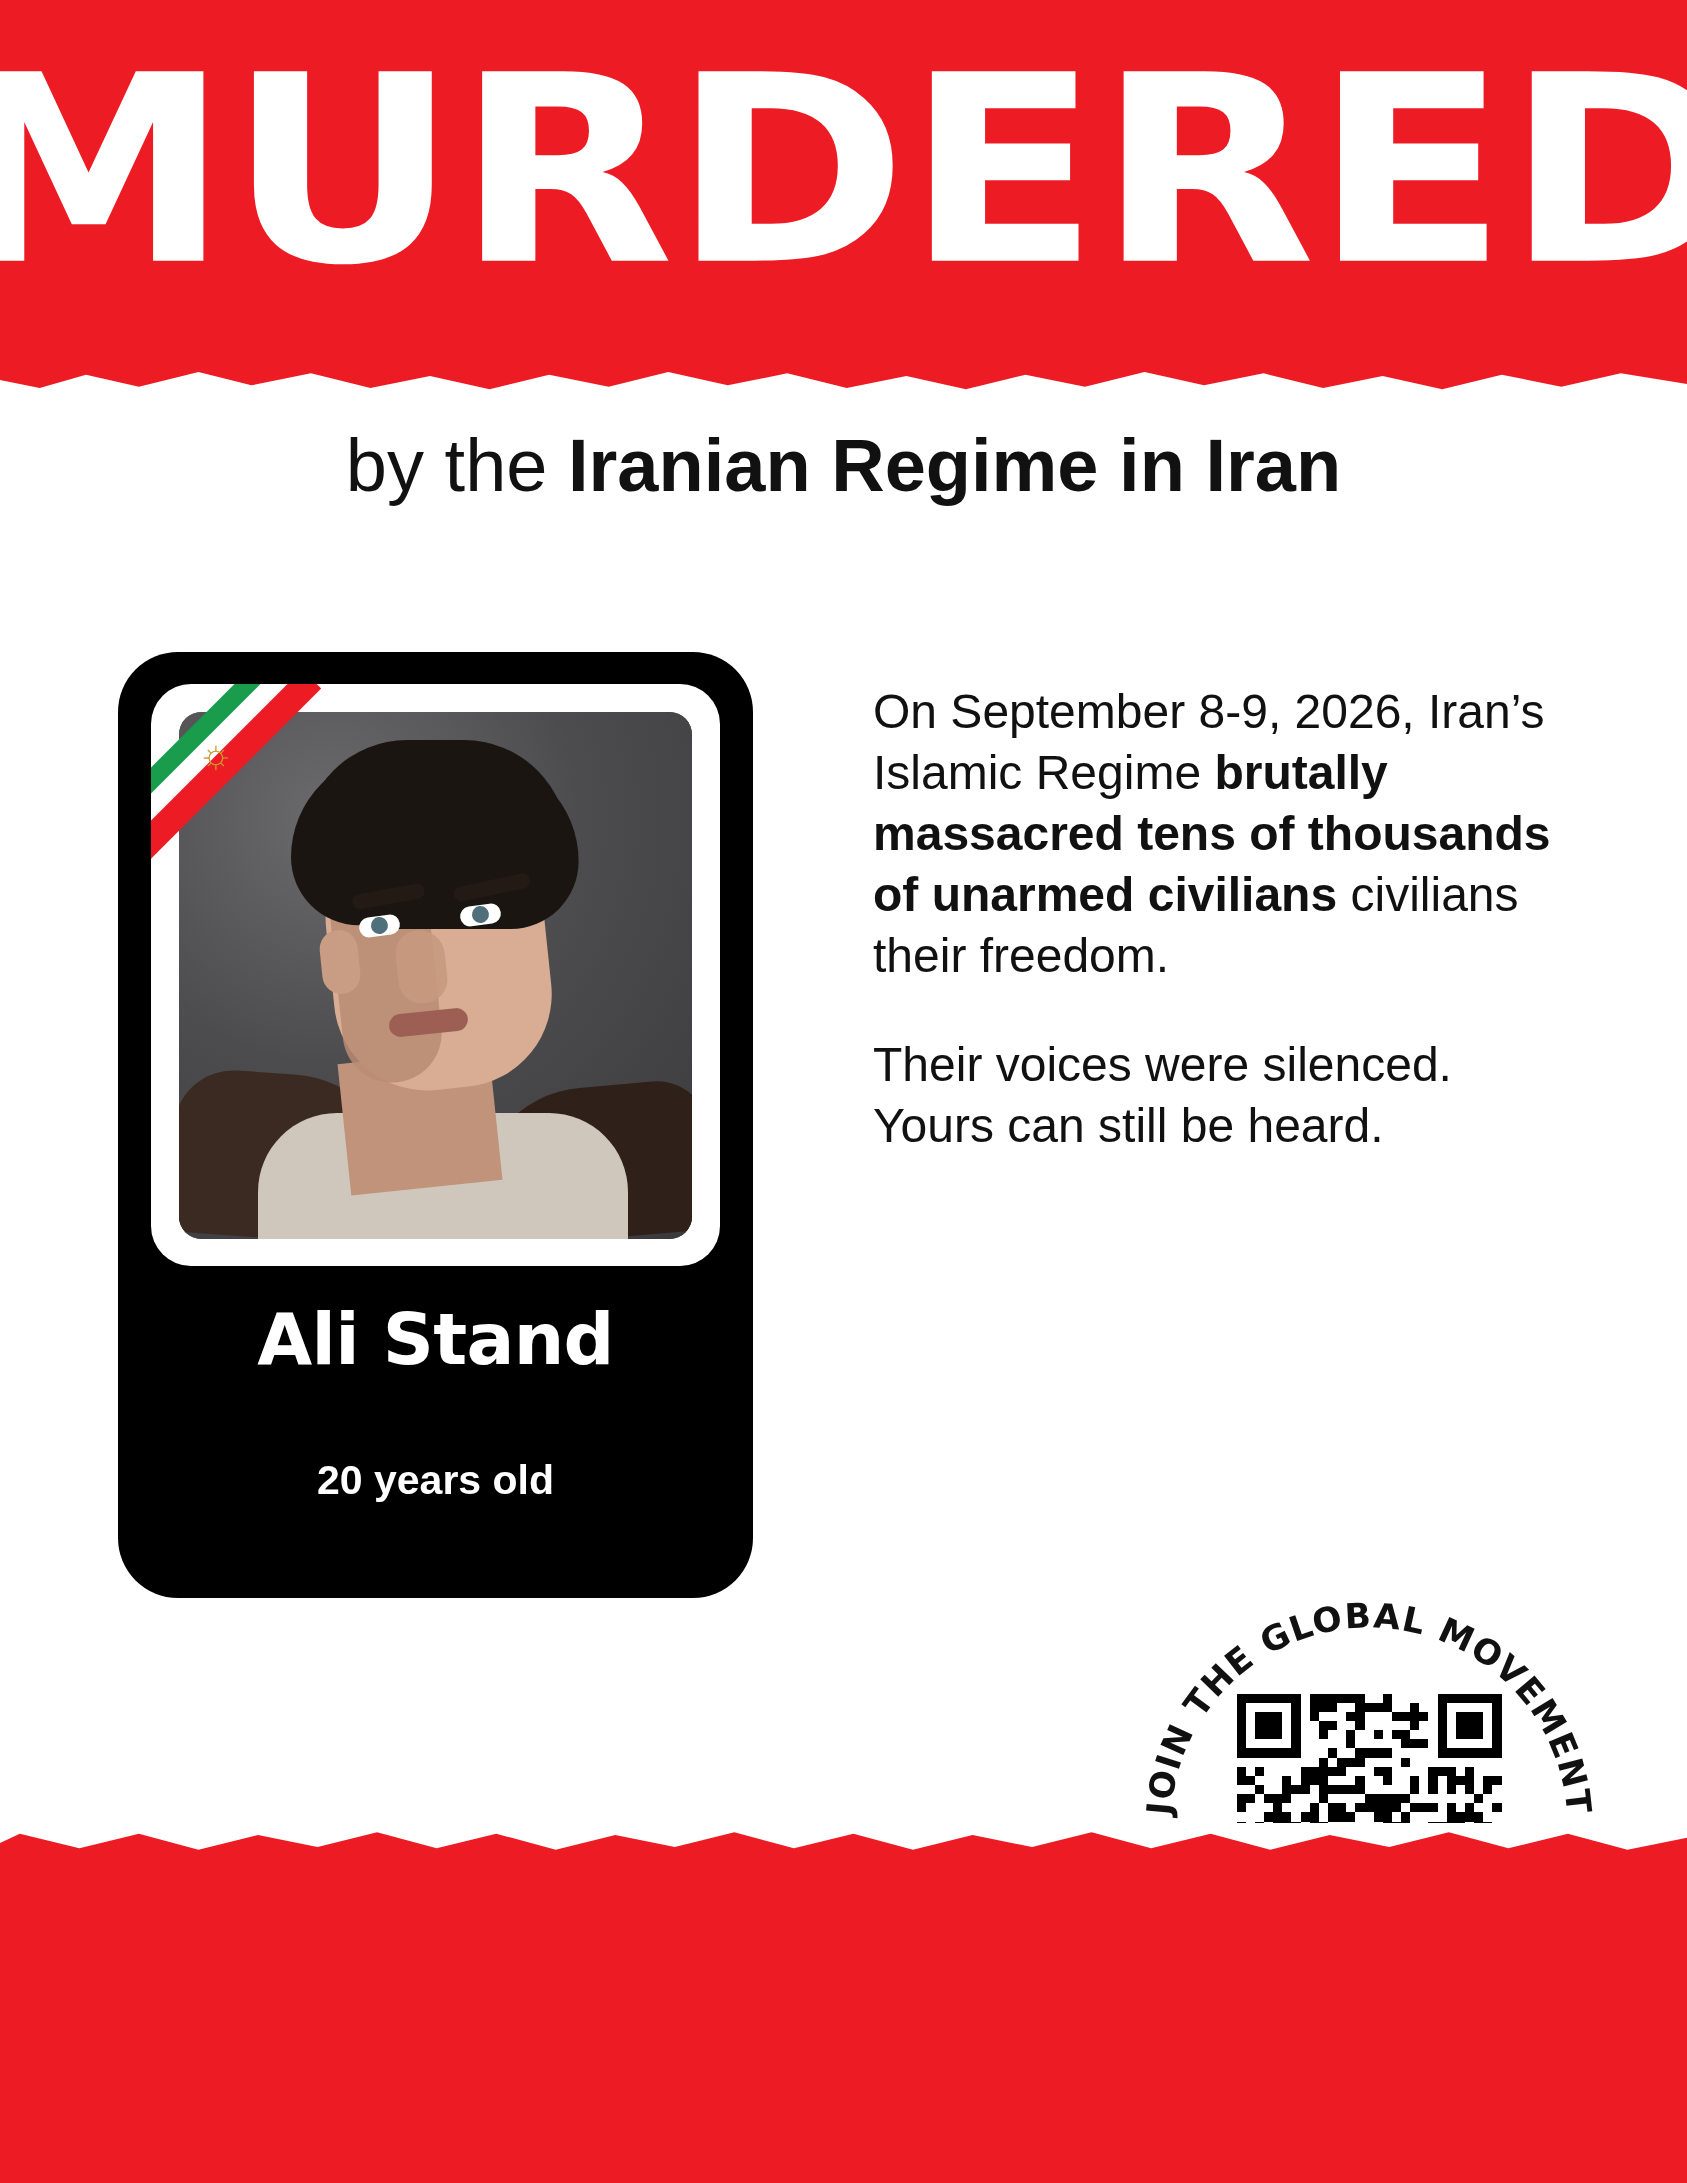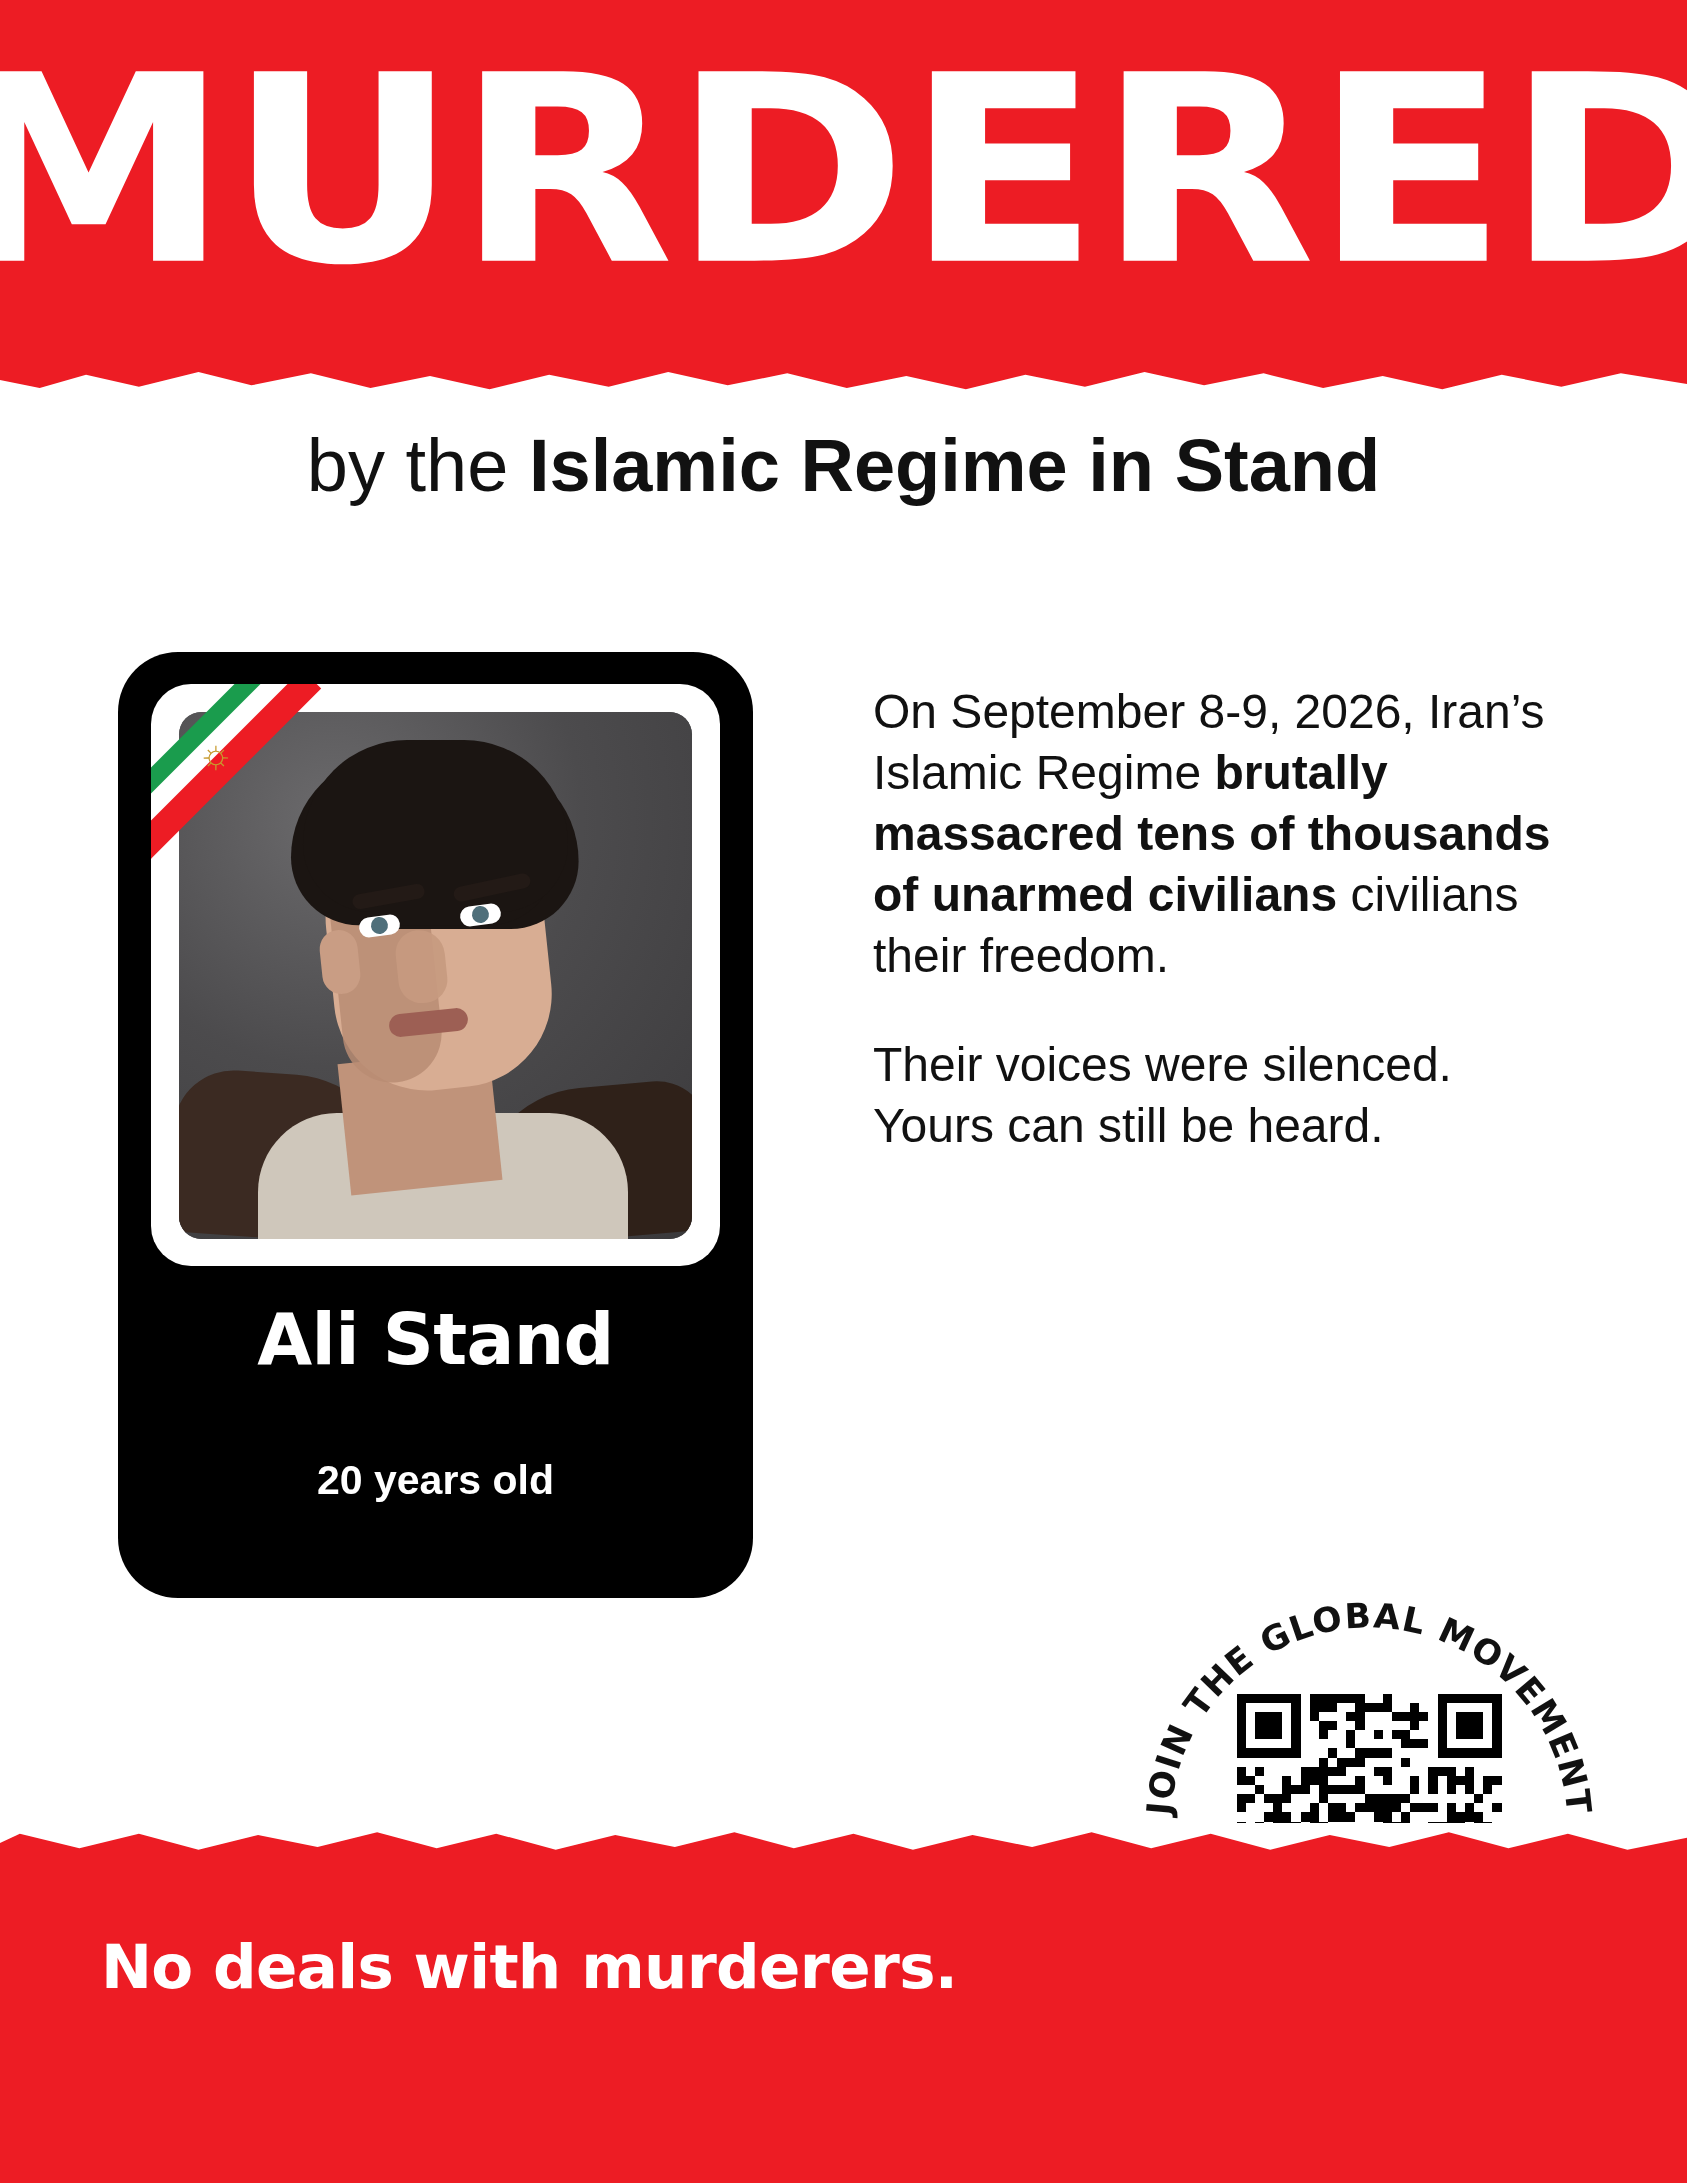--- a/index.html
+++ b/index.html
@@ -384,21 +384,21 @@
 <body>
 
 <div class="top-banner">
   <div class="headline">MURDERED</div>
   <svg class="torn-bottom" viewBox="0 0 2550 60" preserveAspectRatio="none">
     <polygon fill="#ffffff" points="0,60 0,30 60,42 130,22 210,40 300,18 380,38 470,20 560,42 650,24 740,44 830,22 920,40 1010,18 1100,38 1190,20 1280,42 1370,24 1460,44 1550,22 1640,40 1730,18 1820,38 1910,20 2000,42 2090,24 2180,44 2270,22 2360,40 2450,20 2550,36 2550,60"></polygon>
   </svg>
 </div>
 
 <div class="subtitle">
-  <span>by the </span><b>Islamic Regime in Stand</b>
+  <span>by the </span><b>Iranian Regime in Iran</b>
 </div>
 
 <div class="victim-card">
 
   <div class="photo-frame">
     <div class="photo-inner">
       <div class="bg-grain"></div>
       <div class="jacket-l"></div>
       <div class="jacket-r"></div>
       <div class="shirt"></div>
@@ -1292,15 +1292,14 @@
         <div style="background: rgb(0, 0, 0);"></div>
         <div style="background: rgb(255, 255, 255);"></div>
       </div>
   </div>
 </div>
 
 <div class="bottom-banner">
   <svg class="torn-top" viewBox="0 0 2550 60" preserveAspectRatio="none">
     <polygon fill="#ffffff" points="0,0 2550,0 2550,22 2460,40 2370,16 2280,38 2190,14 2100,36 2010,18 1920,40 1830,16 1740,38 1650,14 1560,36 1470,18 1380,40 1290,16 1200,38 1110,14 1020,36 930,18 840,40 750,16 660,38 570,14 480,36 390,18 300,40 210,16 120,38 30,16 0,30"></polygon>
   </svg>
-  <div class="bottom-line1">No deals with murderers.</div>
 </div>
 
 
 </body></html>

